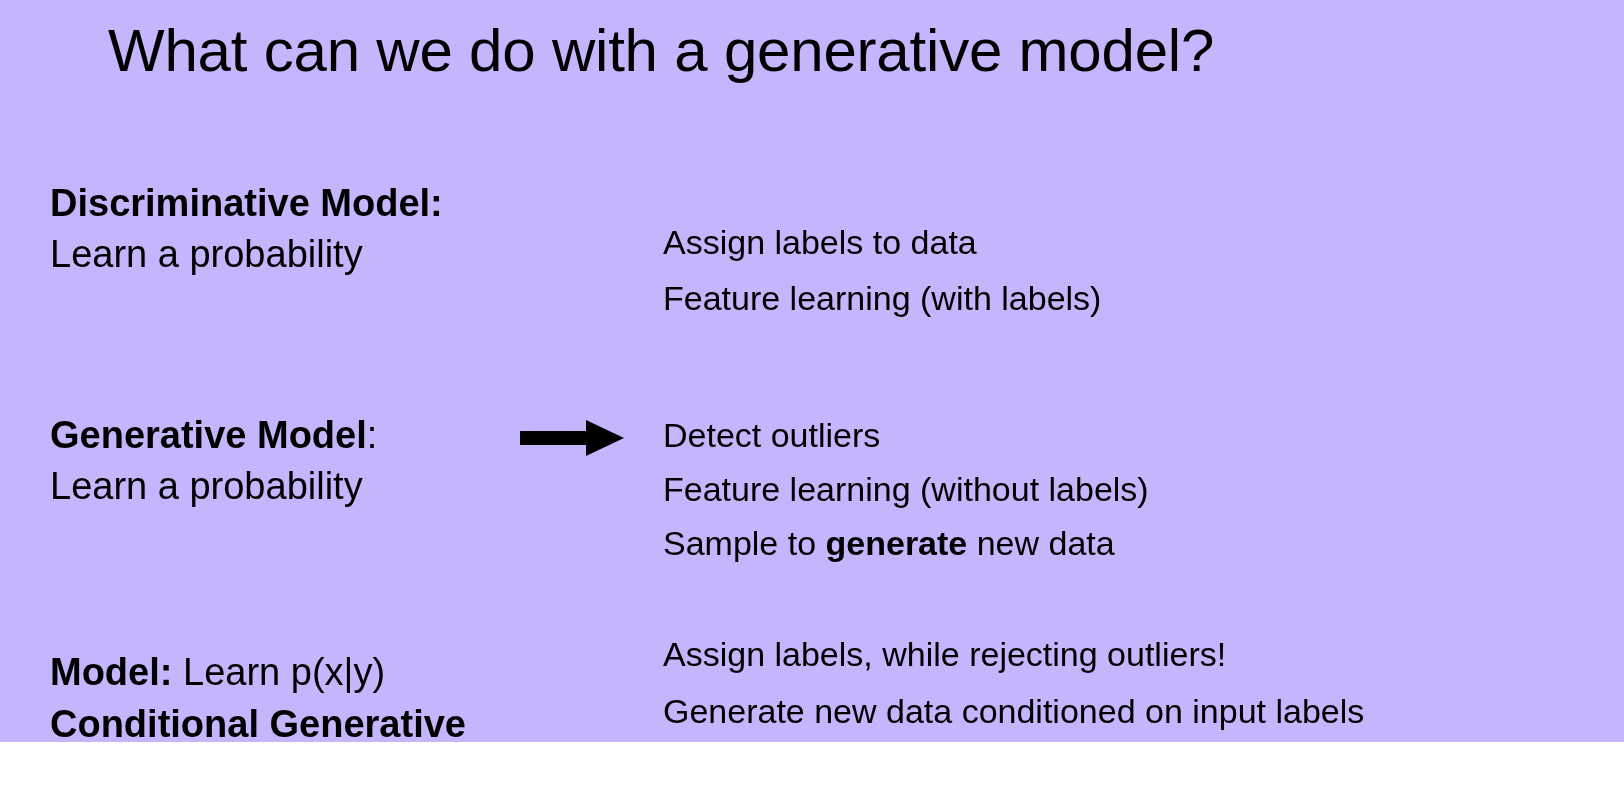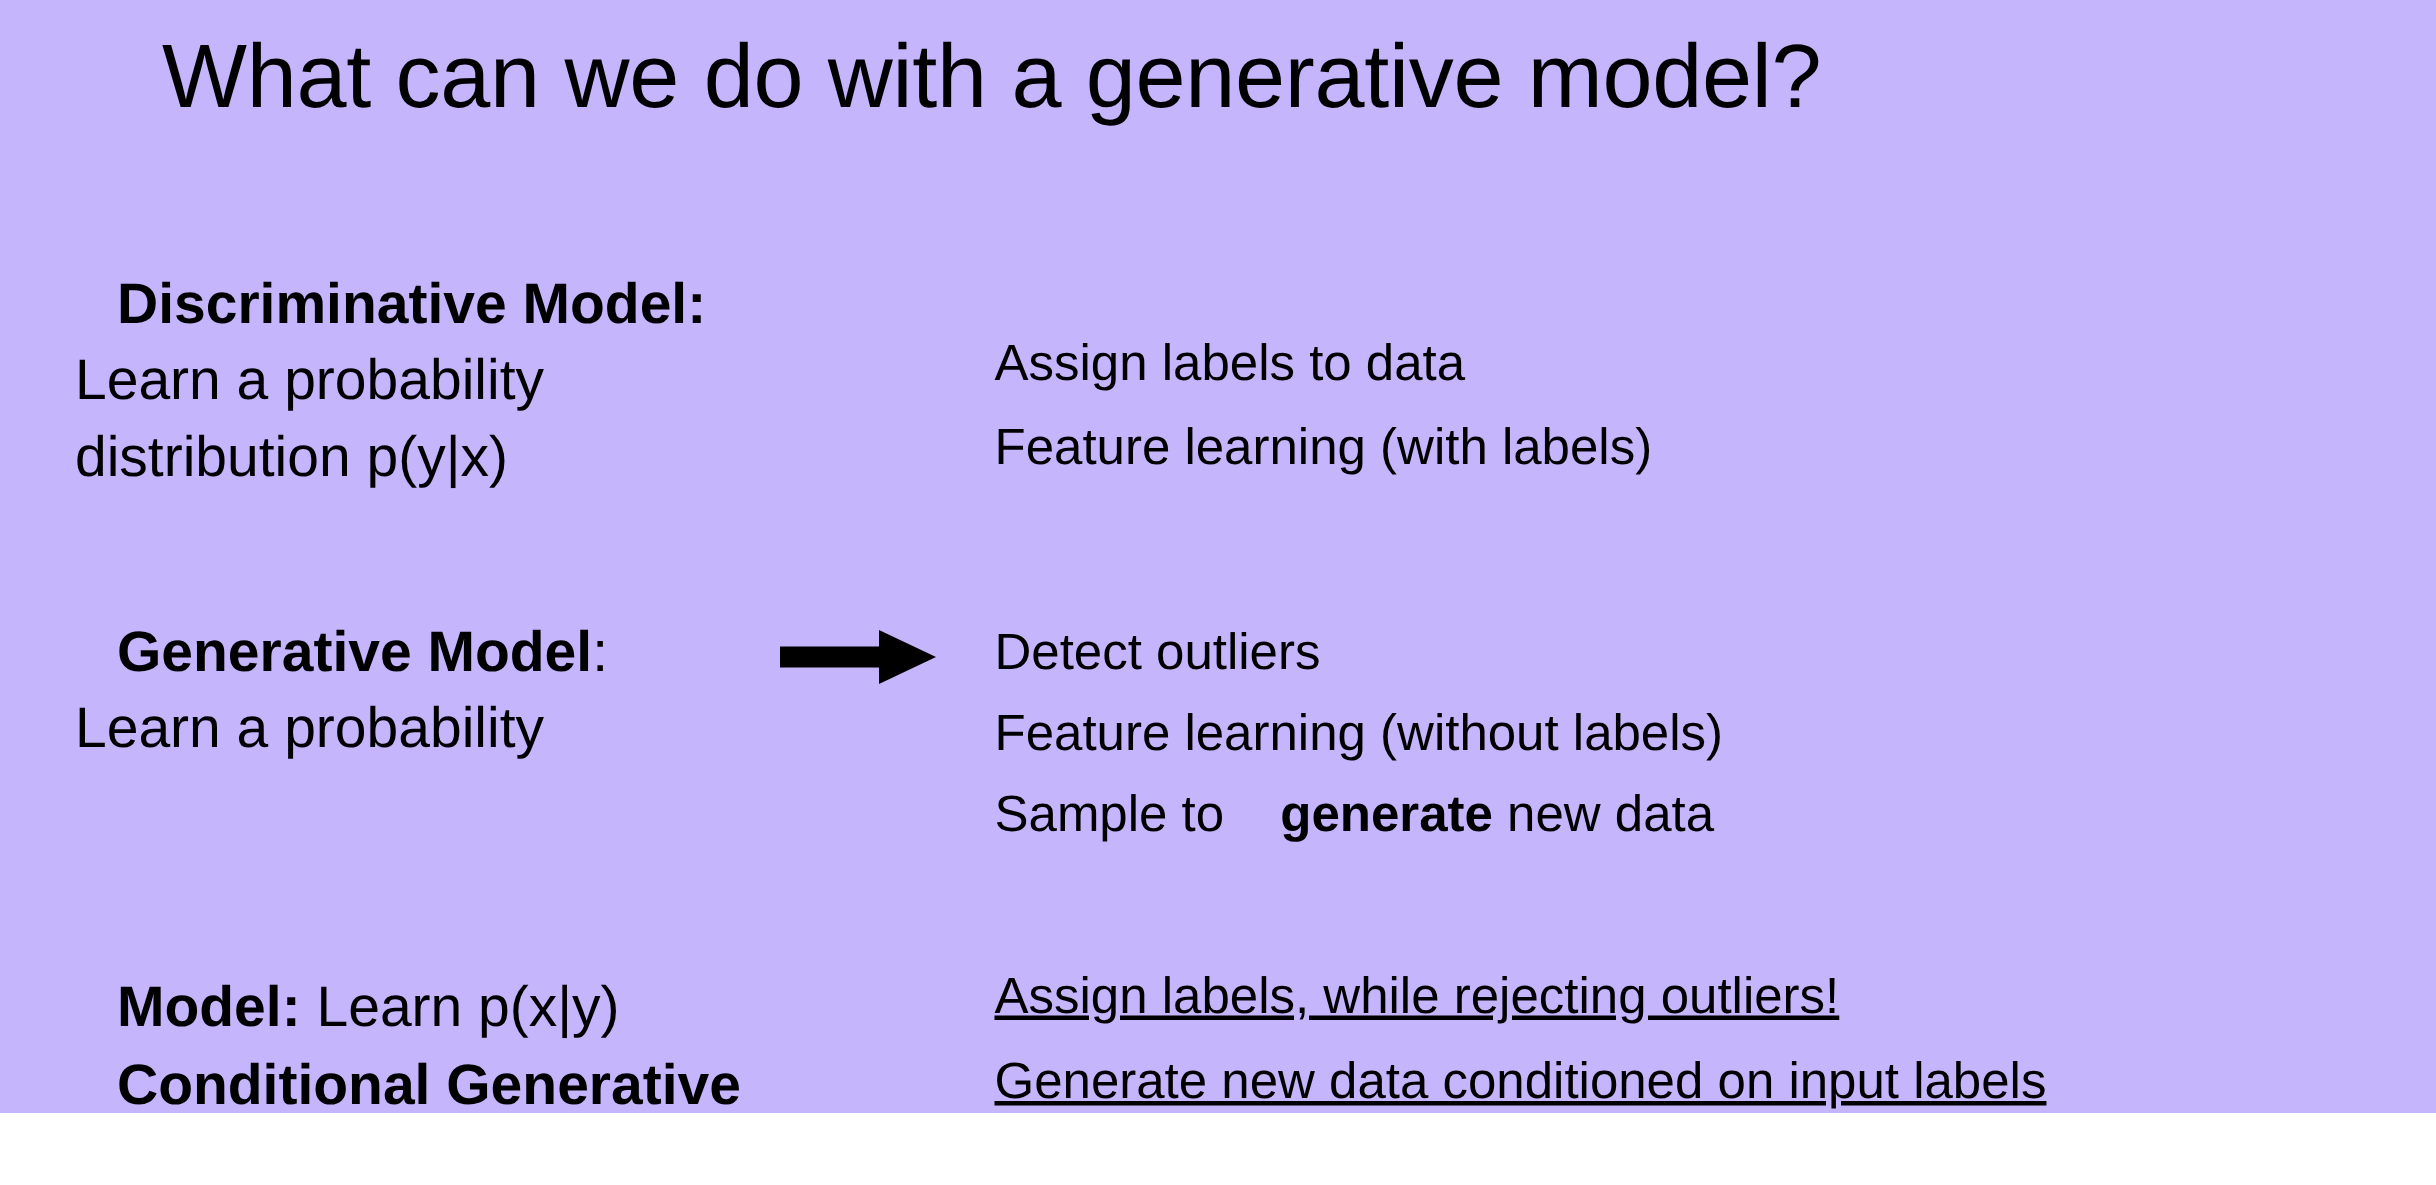--- a/index.html
+++ b/index.html
@@ -61,28 +61,28 @@
     left: 663px;
     top: 0;
     width: 950px;
     font-size: 34px;
     line-height: 55px;
     font-weight: 400;
     color: #000000;
     white-space: nowrap;
   }
 
-  .strong { font-weight: 700; margin-left: 28px; }
+  .strong { font-weight: 700; }
   .reg { font-weight: 400; }
   .line { display: block; }
 
   
   .row-1 .col-right { top: 36px; line-height: 56px; }
   .row-2 .col-right { top: -2px; line-height: 54px; }
-  .row-3 .col-right { top: 14px; line-height: 57px; text-decoration: underline; }
+  .row-3 .col-right { top: 4px; line-height: 57px; }
   .row-3 .col-left  { top: 24px; width: 500px; }
 
   
   .arrow {
     position: absolute;
     height: 44px;
     width: 110px;
   }
   .arrow-1 { left: 520px; top: 238px; }
   .arrow svg { display: block; }
@@ -92,21 +92,20 @@
 
 <div class="slide">
 
   <div class="slide-title">What can we do with a generative model?</div>
 
   <div class="row row-1">
 
     <div class="col-left">
       <span class="line strong">Discriminative Model:</span>
       <span class="line">Learn a probability</span>
-      <span class="line">distribution p(y|x)</span>
     </div>
 
     <div class="arrow arrow-1">
       <svg width="110" height="44" viewBox="0 0 110 44" aria-hidden="true">
         <path d="M0 15 H66 V4 L104 22 L66 40 V29 H0 Z" fill="#000000"></path>
       </svg>
     </div>
 
     <div class="col-right">
       <span class="line">Assign labels to data</span>

